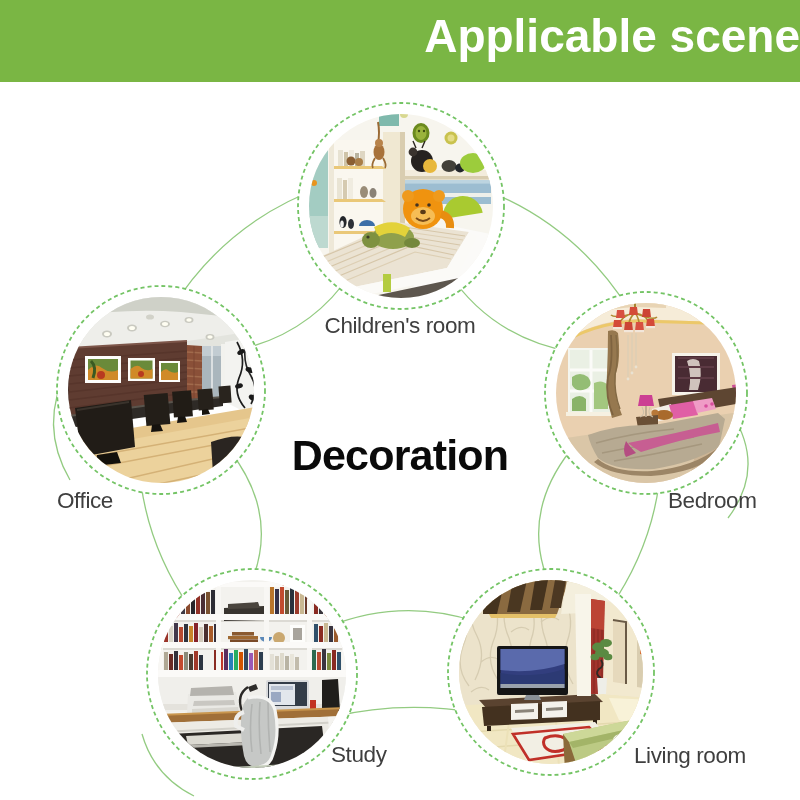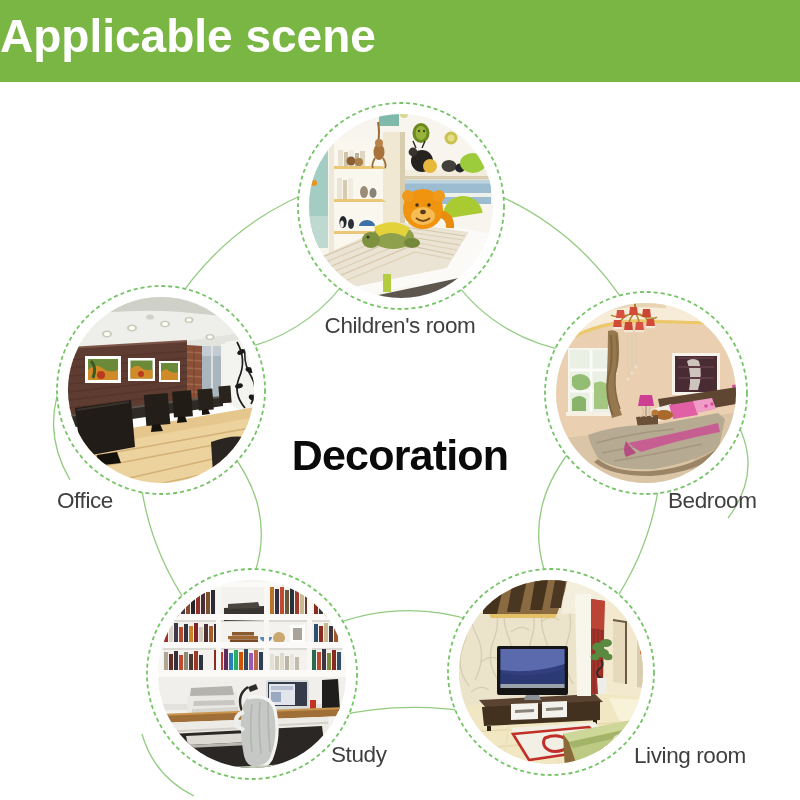--- a/index.html
+++ b/index.html
@@ -1,19 +1,19 @@
 <!DOCTYPE html>
 <html><head>
 <meta charset="utf-8">
 <style>
   html,body{margin:0;padding:0;}
   body{width:800px;height:800px;background:#ffffff;font-family:"Liberation Sans",sans-serif;overflow:hidden;}
   .page{position:relative;width:800px;height:800px;}
   .hdr{position:absolute;left:0;top:0;width:800px;height:82px;background:#7ab644;}
-  .hdr h1{margin:0;text-align:left;font-size:46px;line-height:72px;font-weight:bold;color:#ffffff;letter-spacing:0px;}
+  .hdr h1{margin:0;text-align:right;font-size:46px;line-height:72px;font-weight:bold;color:#ffffff;letter-spacing:0px;}
   svg{position:absolute;left:0;top:0;}
   .lbl{fill:#3f3f3f;font-family:"Liberation Sans",sans-serif;font-size:22.5px;letter-spacing:-0.4px;}
   .deco{fill:#0a0a0a;font-family:"Liberation Sans",sans-serif;font-size:43px;font-weight:bold;letter-spacing:-0.8px;}
 </style>
 </head>
 <body>
 <div class="page">
 
 <div class="hdr">
 

